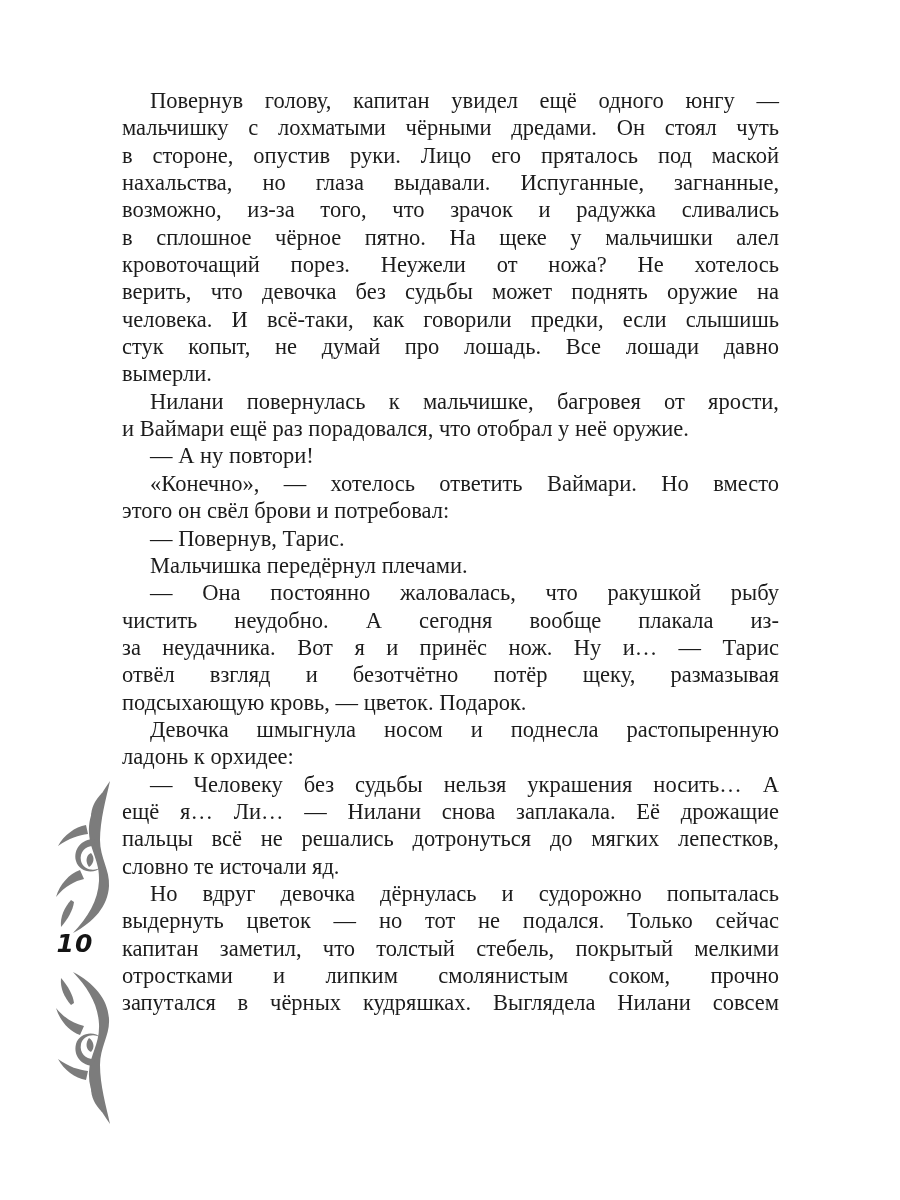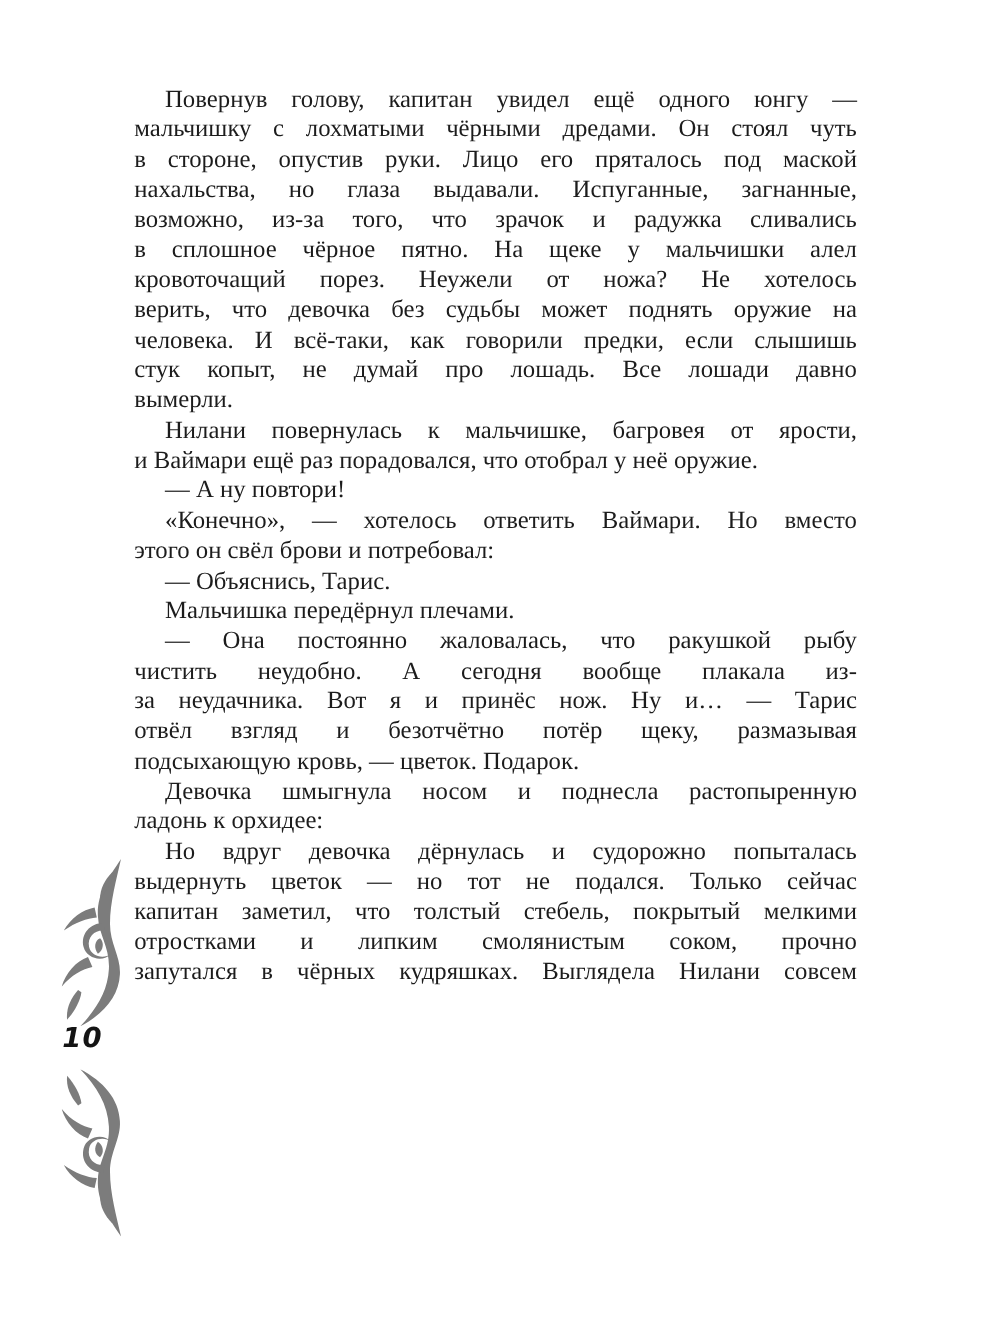--- a/index.html
+++ b/index.html
@@ -12,21 +12,21 @@
   }
   .page {
     position: relative;
     width: 900px;
     height: 1200px;
     background: #ffffff;
   }
   .text-block {
     position: absolute;
     left: 122px;
-    top: 76px;
+    top: 87px;
     width: 657px;
     font-family: "Liberation Serif", serif;
     font-size: 22.5px;
     line-height: 27.35px;
     color: #1c1c1c;
   }
   .para { margin: 0; padding: 0; }
   .line {
     text-align: justify;
     text-align-last: justify;
@@ -106,37 +106,43 @@
         <div class="line lastline">и Ваймари ещё раз порадовался, что отобрал у неё оружие.</div>
       </div>
       <div class="para">
         <div class="line first lastline">— А ну повтори!</div>
       </div>
       <div class="para">
         <div class="line first">«Конечно», — хотелось ответить Ваймари. Но вместо</div>
         <div class="line lastline">этого он свёл брови и потребовал:</div>
       </div>
       <div class="para">
-        <div class="line first lastline">— Объяснись, Тарис.</div>
+        <div class="line first lastline">— Повернув, Тарис.</div>
       </div>
       <div class="para">
         <div class="line first lastline">Мальчишка передёрнул плечами.</div>
       </div>
       <div class="para">
         <div class="line first">— Она постоянно жаловалась, что ракушкой рыбу</div>
         <div class="line">чистить неудобно. А сегодня вообще плакала из-</div>
         <div class="line">за неудачника. Вот я и принёс нож. Ну и… — Тарис</div>
         <div class="line">отвёл взгляд и безотчётно потёр щеку, размазывая</div>
         <div class="line lastline">подсыхающую кровь, — цветок. Подарок.</div>
       </div>
       <div class="para">
         <div class="line first">Девочка шмыгнула носом и поднесла растопыренную</div>
         <div class="line lastline">ладонь к орхидее:</div>
       </div>
       <div class="para">
+        <div class="line first">— Человеку без судьбы нельзя украшения носить… А</div>
+        <div class="line">ещё я… Ли… — Нилани снова заплакала. Её дрожащие</div>
+        <div class="line">пальцы всё не решались дотронуться до мягких лепестков,</div>
+        <div class="line lastline">словно те источали яд.</div>
+      </div>
+      <div class="para">
         <div class="line first">Но вдруг девочка дёрнулась и судорожно попыталась</div>
         <div class="line">выдернуть цветок — но тот не подался. Только сейчас</div>
         <div class="line">капитан заметил, что толстый стебель, покрытый мелкими</div>
         <div class="line">отростками и липким смолянистым соком, прочно</div>
         <div class="line">запутался в чёрных кудряшках. Выглядела Нилани совсем</div>
       </div>
     </div>
 
 </div>
 

